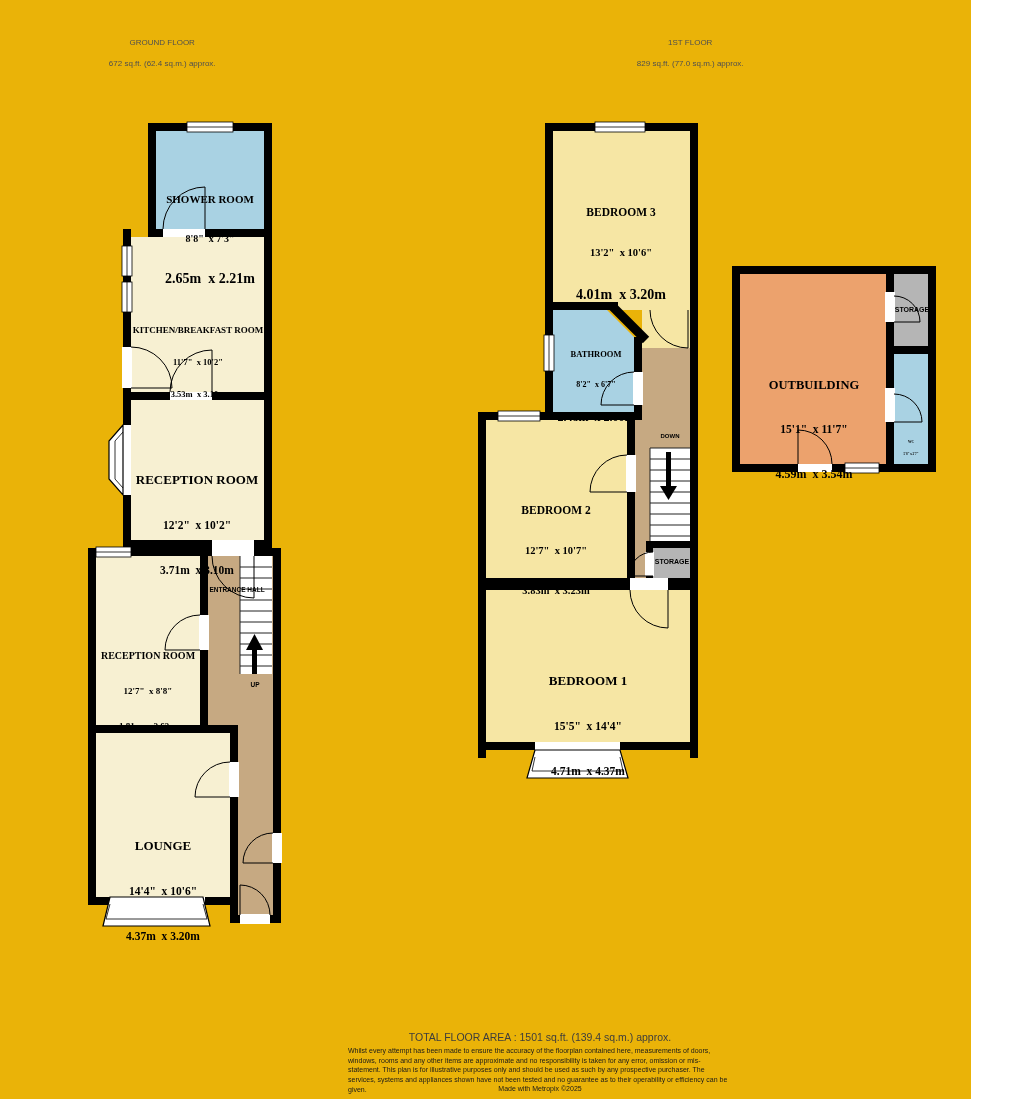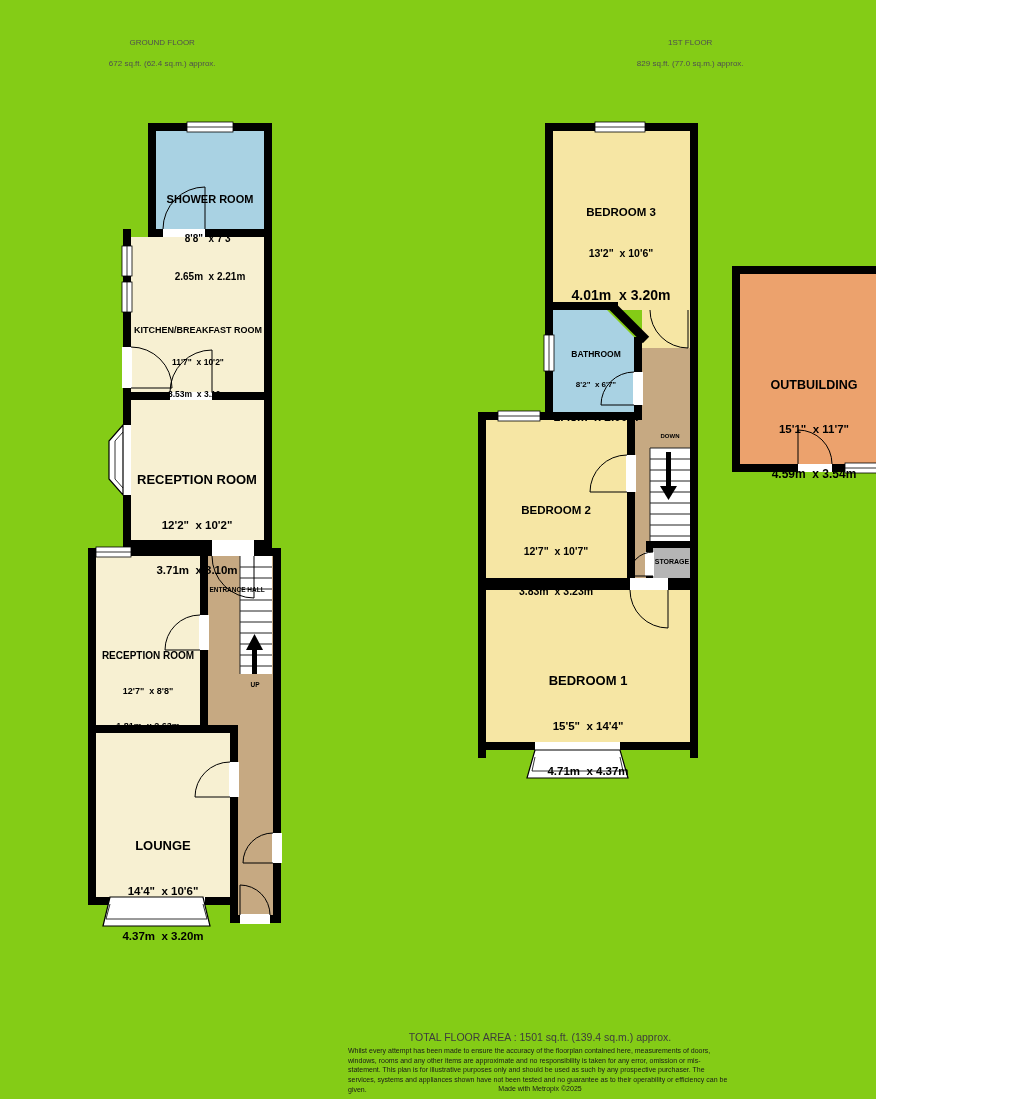--- a/index.html
+++ b/index.html
@@ -1,23 +1,23 @@
 <!DOCTYPE html>
 <html><head>
 <meta charset="utf-8">
 <style>
   html,body{margin:0;padding:0;background:#fff;}
-  #canvas{position:relative;width:876px;height:1099px;background:#84cc16;overflow:hidden;
+  #canvas{position:relative;width:971px;height:1099px;background:#eab308;overflow:hidden;
           font-family:"Liberation Sans",sans-serif;}
   #plan{position:absolute;left:0;top:0;}
   .hdr{position:absolute;transform:translateX(-50%);text-align:center;color:#4f4f4f;
        font-size:8px;line-height:1.3;white-space:pre;}
   .lbl{position:absolute;transform:translateX(-50%);text-align:center;font-weight:bold;
        color:#000;line-height:1.2;white-space:pre;}
-  .lbl span{display:block;white-space:pre;}
+  .lbl span{display:block;white-space:pre;font-family:Liberation Serif, serif;}
   .tag{position:absolute;transform:translateX(-50%);font-weight:bold;color:#000;white-space:pre;}
   .foot{position:absolute;transform:translateX(-50%);text-align:left;color:#1a1a1a;}
 </style>
 </head>
 <body>
 
 <div id="canvas">
 
 <svg id="plan" width="1020" height="1099" viewBox="0 0 1020 1099">
 
@@ -215,21 +215,21 @@
   <span>672 sq.ft. (62.4 sq.m.) approx.</span>
 </div>
 <div class="hdr" style="left:688px;top:28px">
   <span>1ST FLOOR</span><br>
   <span>829 sq.ft. (77.0 sq.m.) approx.</span>
 </div>
 
 <div class="lbl" style="left:210px;top:167px;font-size:11px">
   <span>SHOWER ROOM</span>
   <span style="font-size:10px">8'8"  x 7'3"</span>
-  <span style="font-size:10px">2.65m  x 2.21m</span>
+  <span style="font-size:14px">2.65m  x 2.21m</span>
 </div>
 <div class="lbl" style="left:198px;top:303px;font-size:9px">
   <span>KITCHEN/BREAKFAST ROOM</span>
   <span style="font-size:8.5px">11'7"  x 10'2"</span>
   <span style="font-size:8.5px">3.53m  x 3.10m</span>
 </div>
 <div class="lbl" style="left:197px;top:441px;font-size:13px">
   <span>RECEPTION ROOM</span>
   <span style="font-size:11.5px">12'2"  x 10'2"</span>
   <span style="font-size:11.5px">3.71m  x 3.10m</span>

